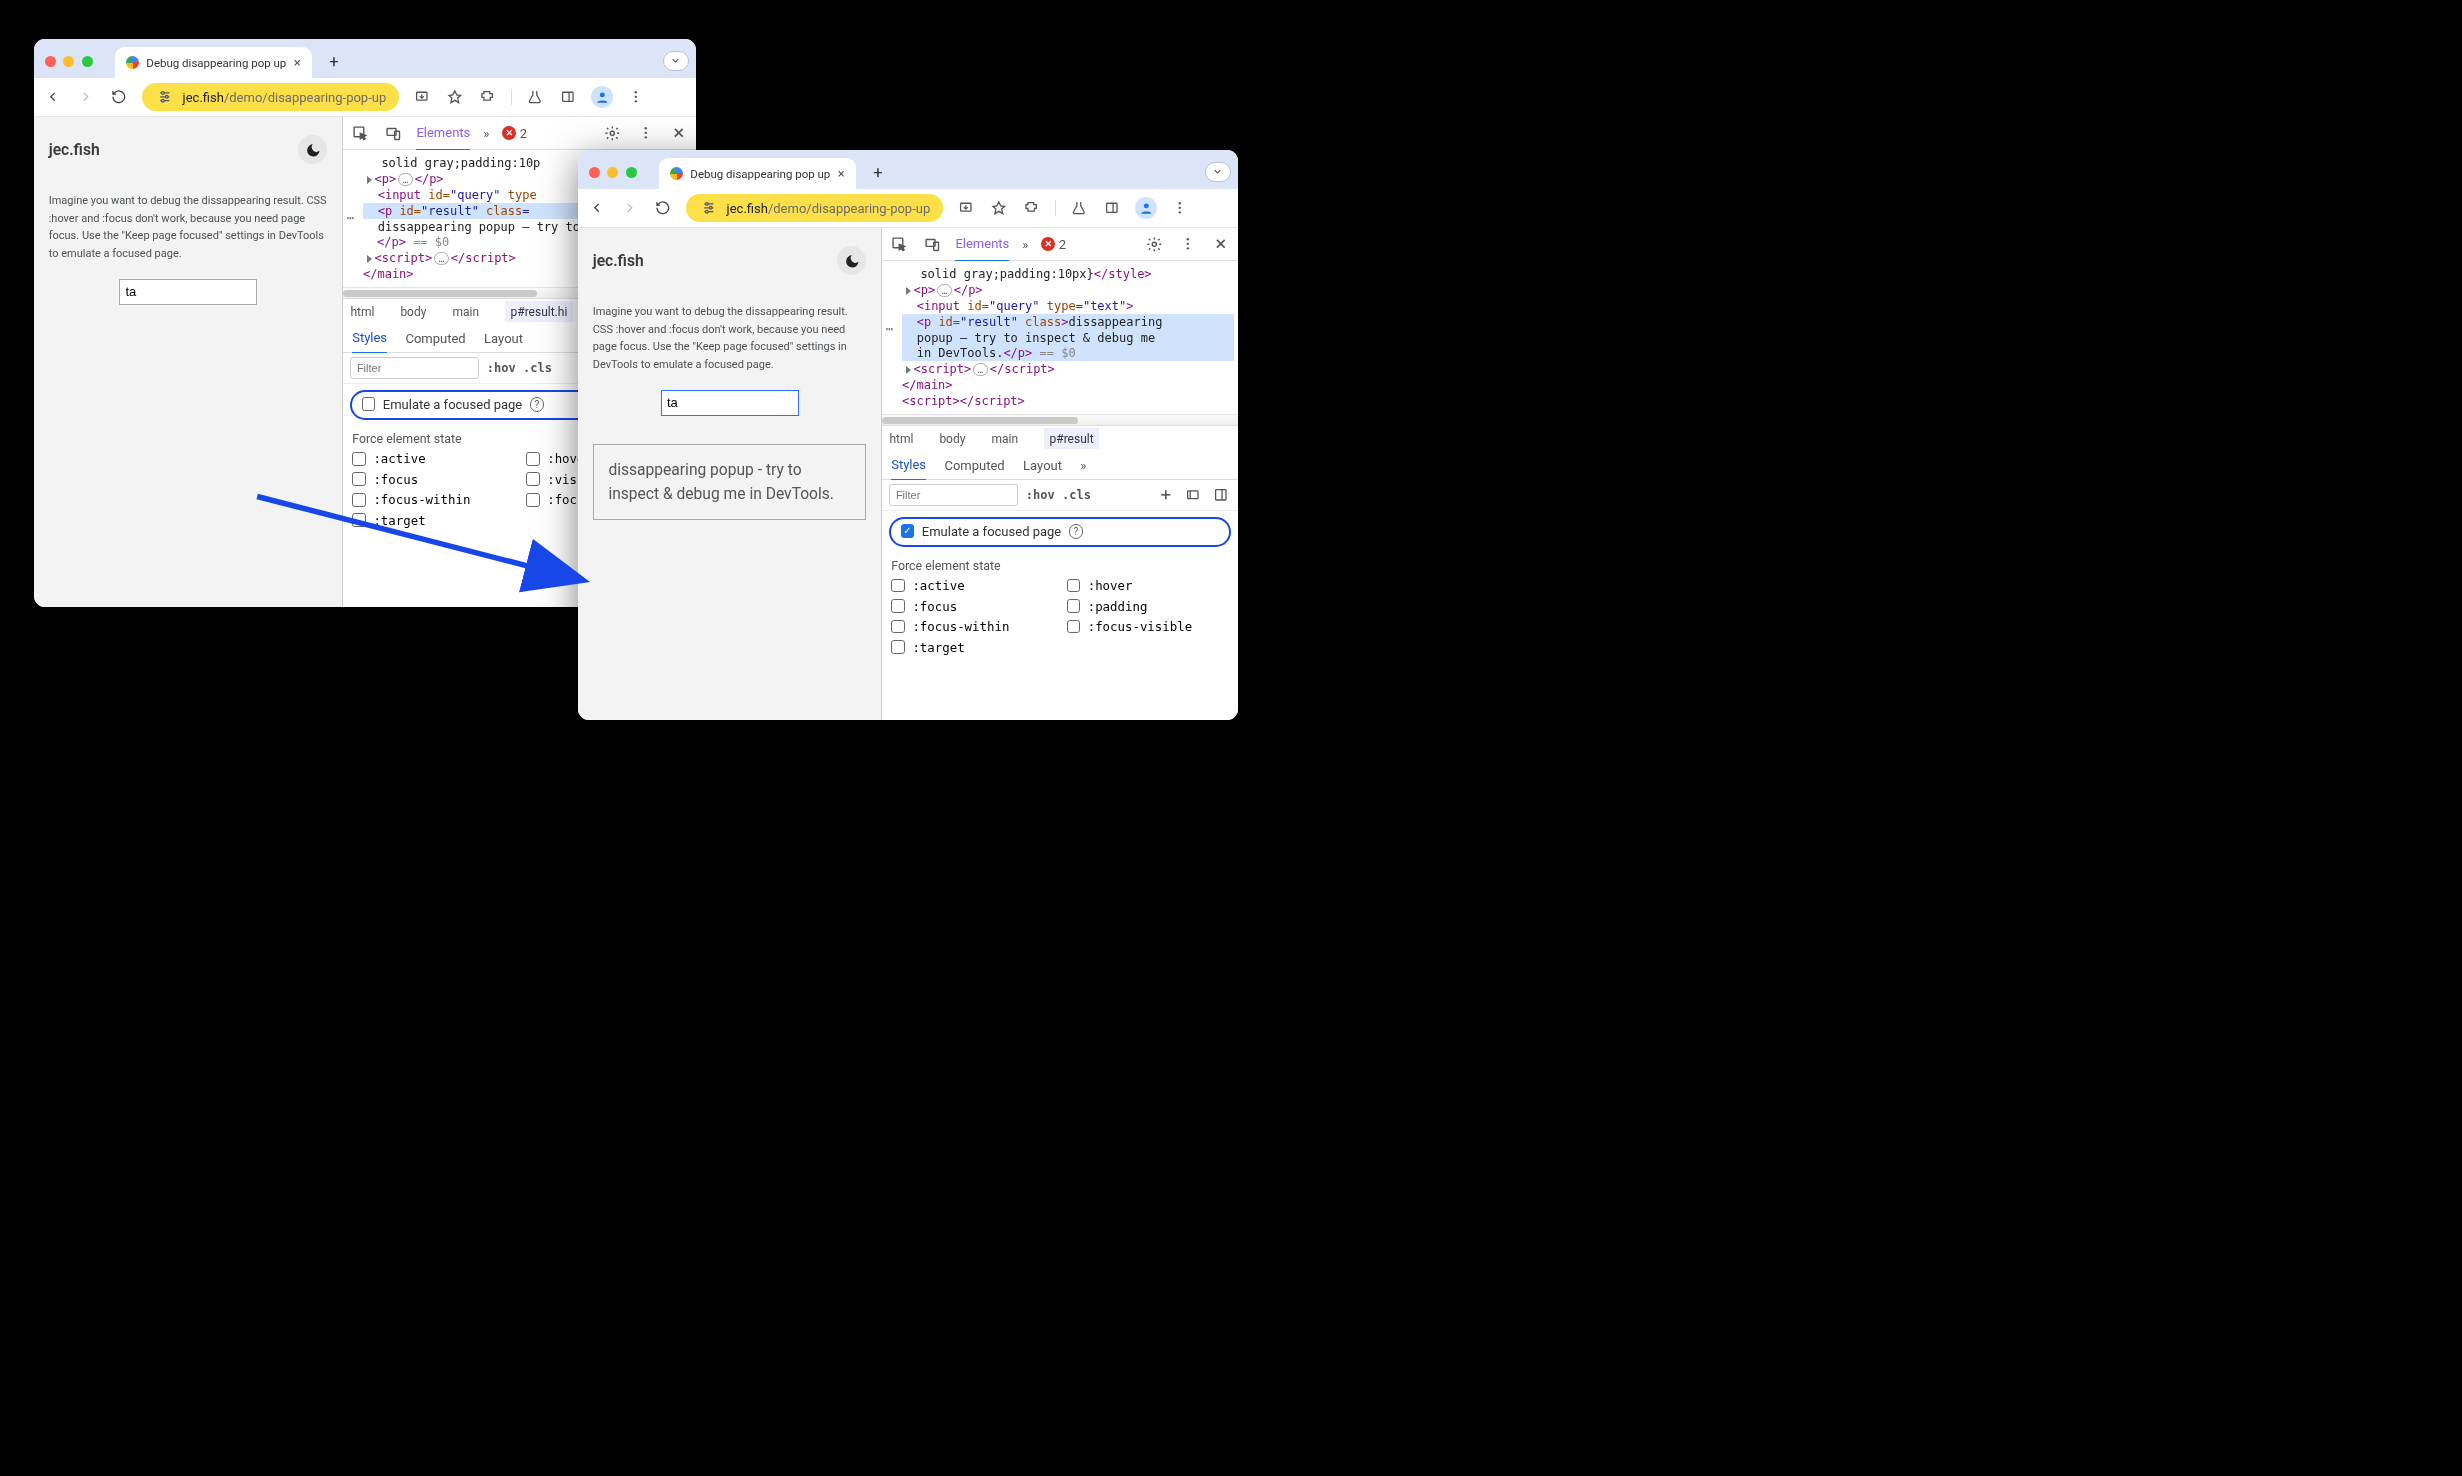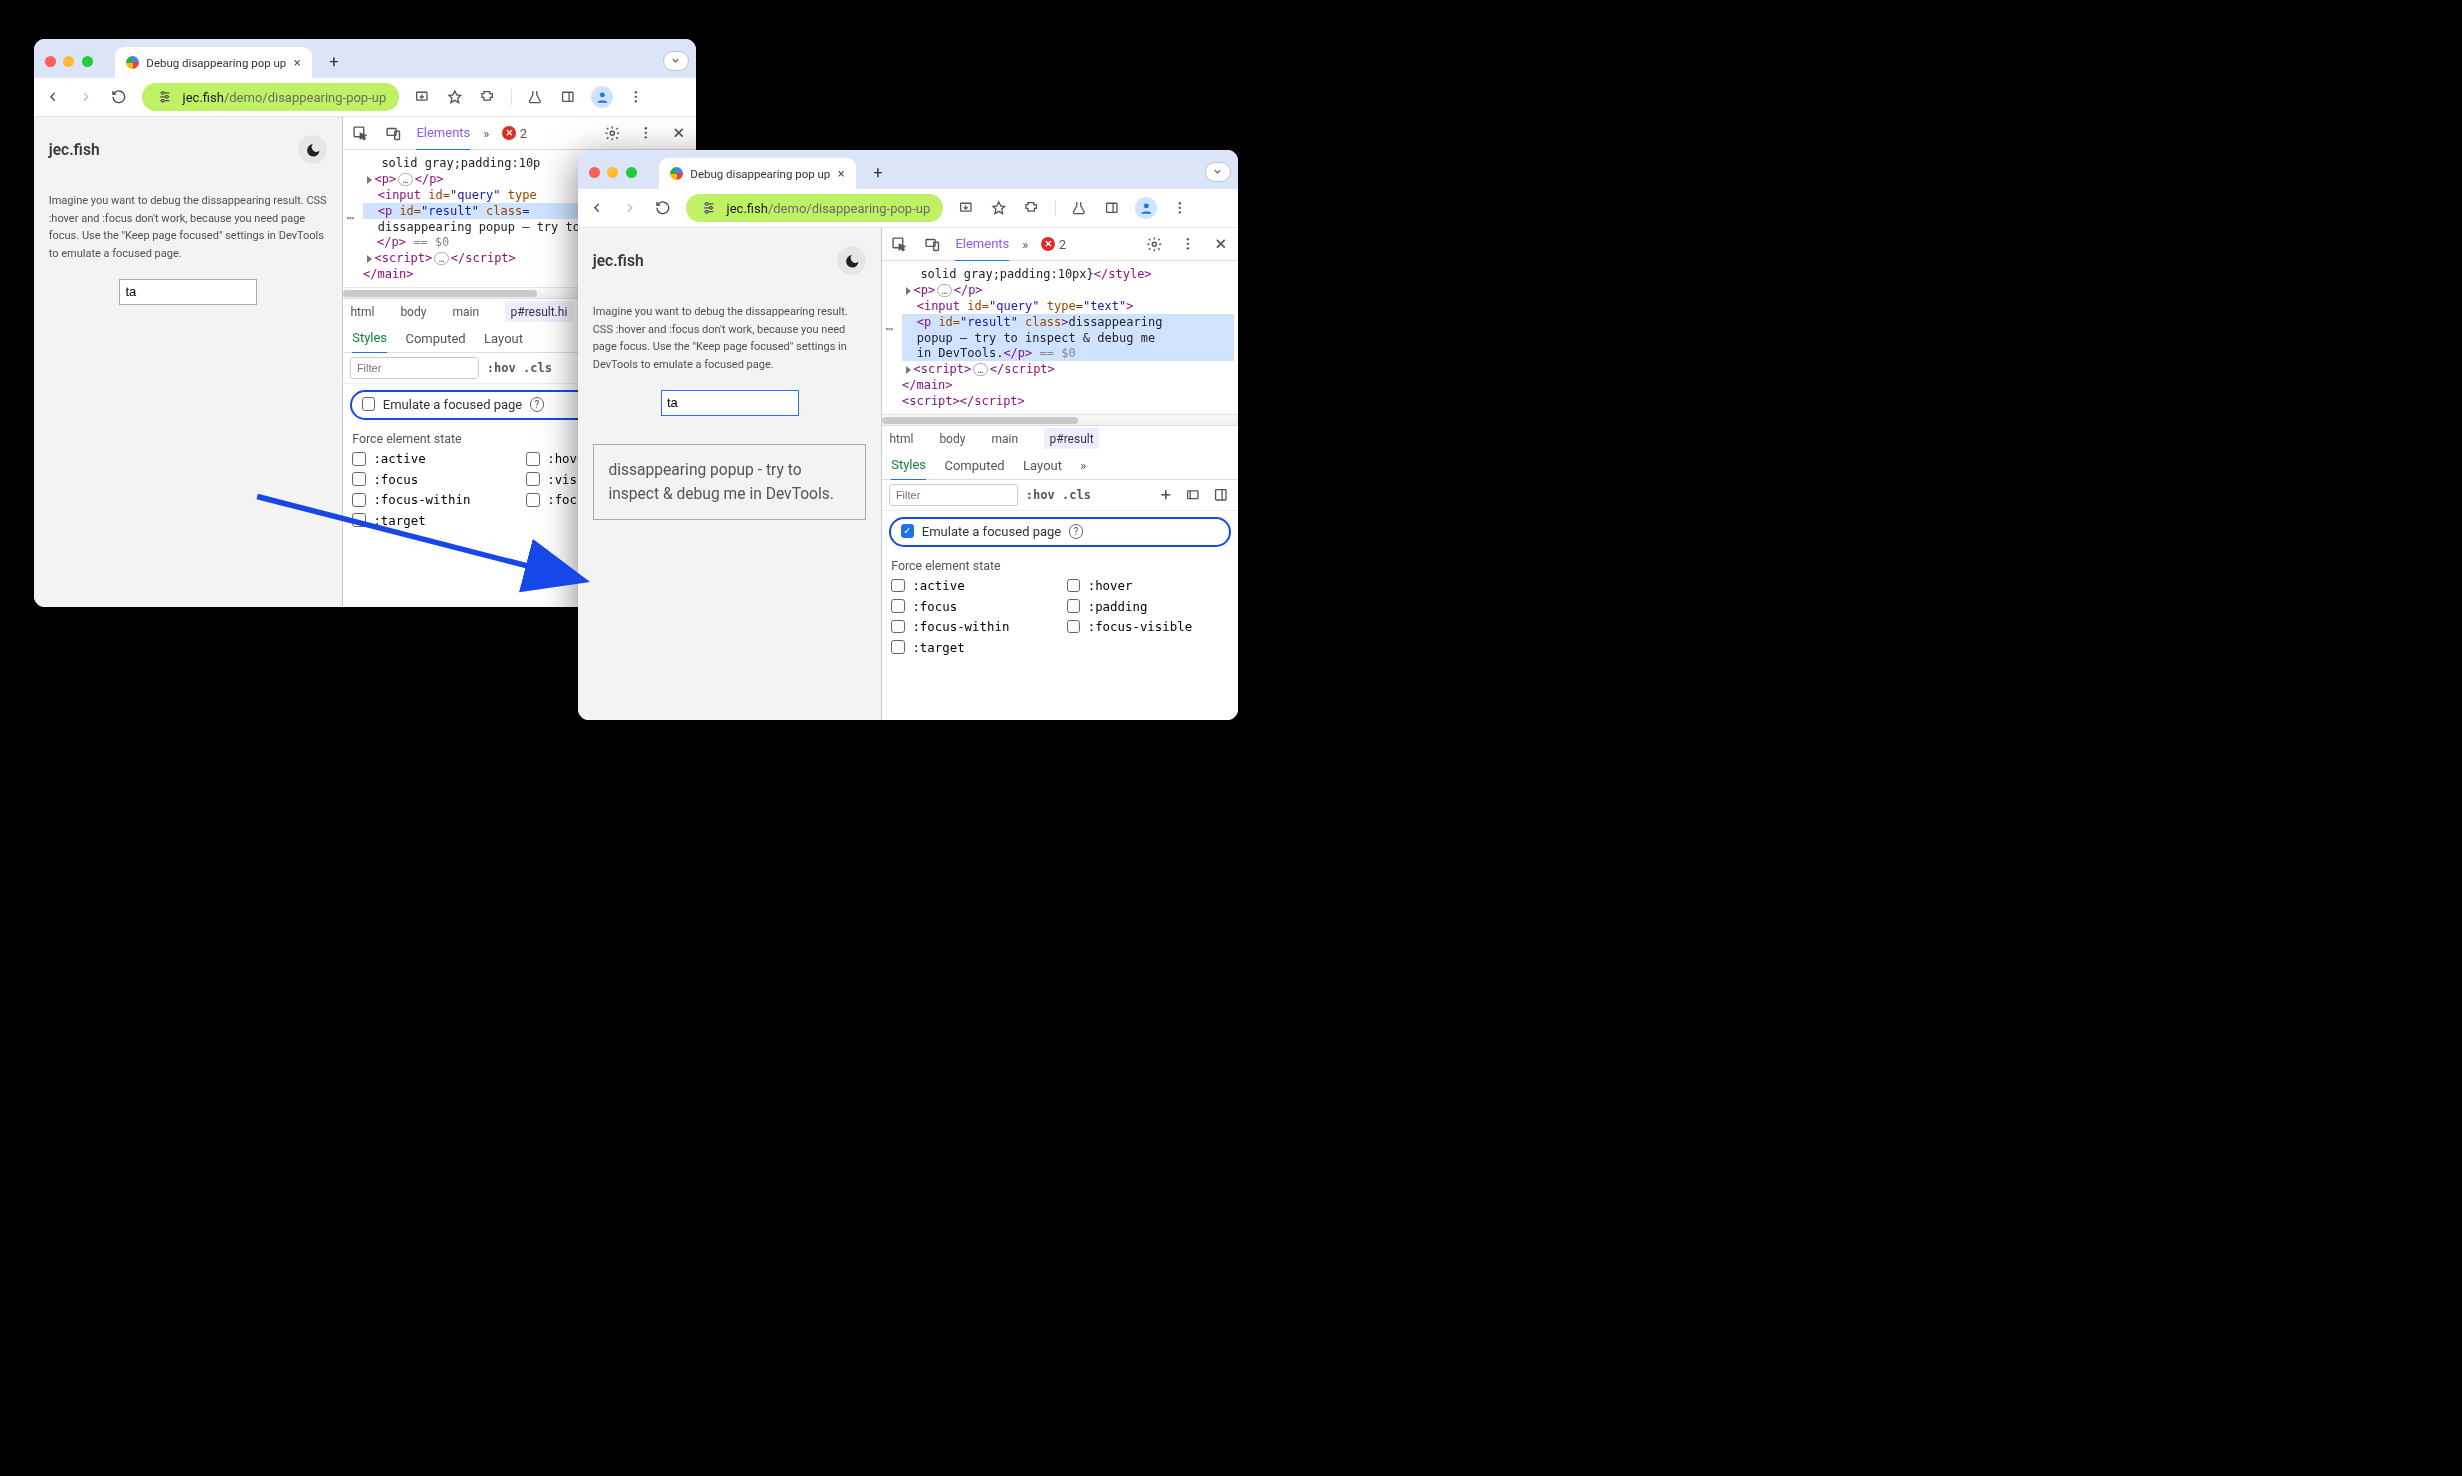--- a/index.html
+++ b/index.html
@@ -15,21 +15,21 @@
   .dot.r{background:#ff5f57}.dot.y{background:#febc2e}.dot.g{background:#28c840}
   .tab{height:31px;background:#fff;border-radius:9.2px 9.2px 0 0;display:flex;align-items:center;padding:0 11px;gap:7.4px;font-size:11.5px;color:#333;min-width:184px}
   .tab .x{margin-left:auto;color:#555;font-size:13px}
   .tabnew{width:26px;height:26px;border-radius:50%;display:flex;align-items:center;justify-content:center;color:#333;font-size:16.6px;margin-bottom:3.7px}
   .spacer{flex:1}
   .chev{width:26px;height:20px;border-radius:11px;border:0.9px solid #b9c2d9;background:#fff;display:flex;align-items:center;justify-content:center;margin-bottom:7.4px}
   
   .toolbar{height:39px;background:#fff;display:flex;align-items:center;gap:13px;padding:0 9.2px;border-bottom:0.9px solid #e6e6e6}
   .tbtn{color:#555;display:flex;align-items:center;justify-content:center;width:20px;height:20px}
   .tbtn.dis{color:#bbb}
-  .urlbar{flex:0 0 auto;display:flex;align-items:center;gap:7.4px;height:27.6px;background:#bef264;border-radius:14.7px;padding:0 13px;font-size:13px;color:#202124;min-width:248px}
+  .urlbar{flex:0 0 auto;display:flex;align-items:center;gap:7.4px;height:27.6px;background:#fde047;border-radius:14.7px;padding:0 13px;font-size:13px;color:#202124;min-width:248px}
   .urlbar .host{color:#202124}
   .urlbar .path{color:#6b6b6b}
   .tsep{width:0.9px;height:16.6px;background:#ddd}
   .avatar{width:22px;height:22px;border-radius:50%;background:#cfe3ff;display:flex;align-items:center;justify-content:center}
   
   .content{flex:1;display:flex;min-height:0}
   .page{background:#f3f3f3;padding:18.4px 14.7px;color:#3a3a3a;overflow:hidden;flex-shrink:0}
   .win1 .page{width:308px}
   .win2 .page{width:303px}
   .page h4{margin:0 0 27.6px 0;font-size:15.6px;font-weight:600;display:flex;align-items:center;justify-content:space-between}
@@ -51,21 +51,21 @@
   .t-val{color:#1a1aa6}
   .t-txt{color:#222}
   .t-dim{color:#888}
   .sel-line{background:#cfe3ff}
   .tri{display:inline-block;width:0;height:0;border-top:4.6px solid transparent;border-bottom:4.6px solid transparent;border-left:5.5px solid #777;margin-right:2.8px;vertical-align:middle}
   .pill{display:inline-block;border:0.9px solid #aaa;border-radius:7.4px;padding:0 3.7px;font-size:9.2px;color:#666;margin:0 1.8px}
   .dots3{position:absolute;left:3.7px;color:#888;font-weight:bold}
   .crumbs{height:26px;border-top:0.9px solid #ddd;display:flex;align-items:center;font-size:12px;color:#555;padding:0 7.4px;gap:26px}
   .crumbs .cur{background:#eef;color:#334;padding:3.7px 5.5px}
   .subtabs{height:29px;border-bottom:0.9px solid #ddd;display:flex;align-items:center;font-size:13px;color:#555;gap:18.4px;padding:0 9.2px}
-  .subtabs .sel{color:#15803d;border-bottom:1.8px solid #1a73e8;height:29px;display:flex;align-items:center}
+  .subtabs .sel{color:#1d4ed8;border-bottom:1.8px solid #1a73e8;height:29px;display:flex;align-items:center}
   .sfilter{height:31px;display:flex;align-items:center;gap:7.4px;padding:0 7.4px;border-bottom:0.9px solid #eee;font-size:12px;color:#555}
   .sfilter input{width:129px;height:22px;border:0.9px solid #ccc;border-radius:2.8px;padding:1.8px 5.5px;font-size:11px}
   .mono{font-family:ui-monospace,Menlo,monospace}
   .emubox{margin:5.5px 7.4px;padding:5.5px 9.2px;border:2.8px solid #1747e8;border-radius:16.6px;display:flex;align-items:flex-start;gap:7.4px;font-size:13px;color:#333}
   .cb{width:13.8px;height:13.8px;border:1.4px solid #666;border-radius:2.8px;display:inline-flex;align-items:center;justify-content:center;flex-shrink:0}
   .cb.checked{background:#1a73e8;border-color:#1a73e8;color:#fff;font-size:10px}
   .help{width:14.7px;height:14.7px;border:1.1px solid #666;border-radius:50%;display:inline-flex;align-items:center;justify-content:center;font-size:10px;color:#555}
   .states{padding:3.7px 9.2px;font-size:12.4px}
   .states .hdr{color:#555;margin:1.8px 0 5.5px}
   .sgrid{display:grid;grid-template-columns:1fr 1fr;gap:5.5px 13px}

